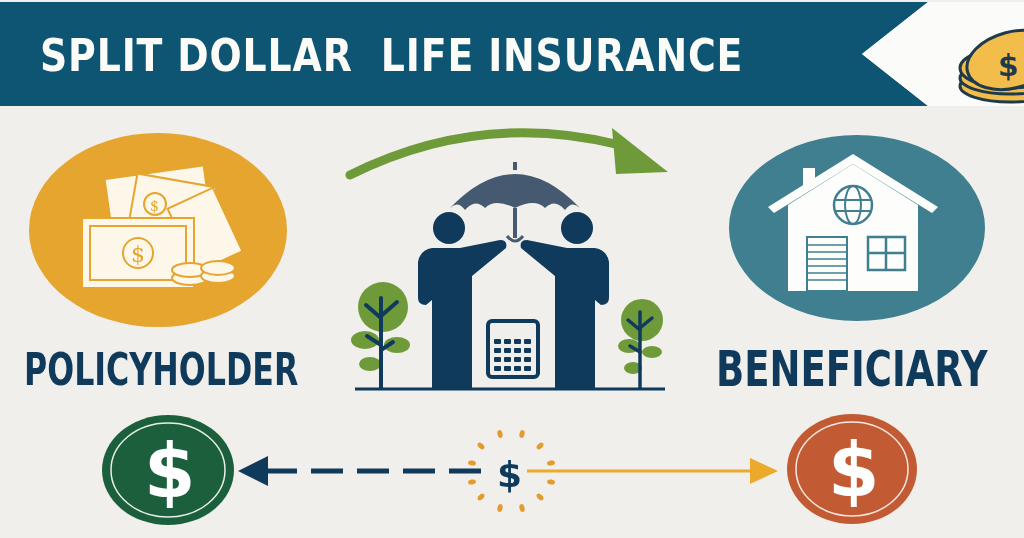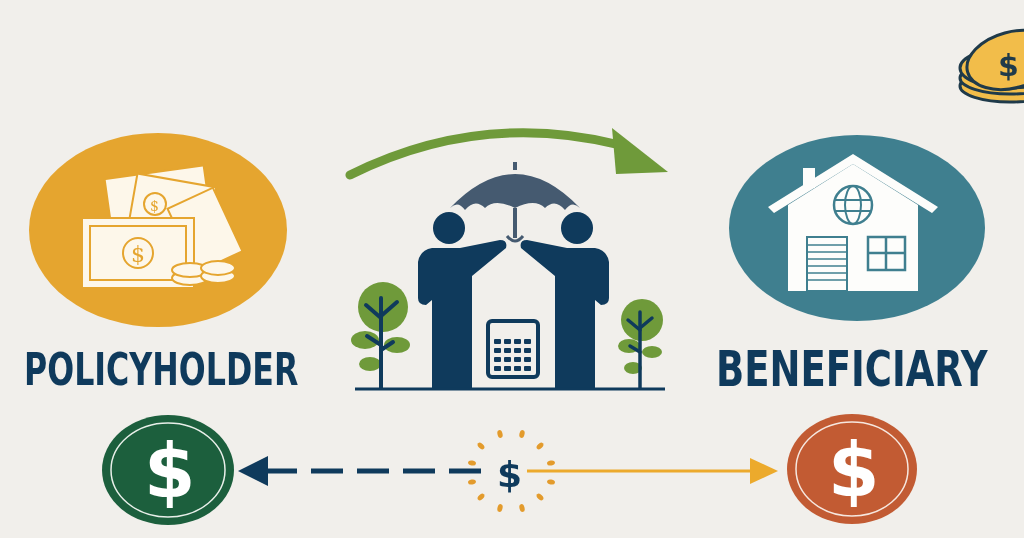--- a/index.html
+++ b/index.html
@@ -28,20 +28,28 @@
   }
   .label-policyholder { left: 24px; top: 344px; font-size: 44px; transform: scaleX(0.72); }
   .label-beneficiary { left: 716px; top: 340px; font-size: 50px; transform: scaleX(0.74); }
   svg { position: absolute; left: 0; top: 0; }
 </style>
 </head>
 <body>
 
 <div class="canvas">
 
+  <div class="banner">
+    <svg width="1024" height="104" viewBox="0 0 1024 104">
+      <polygon points="0,0 928,0 862,52 928,104 0,104" fill="#0e5573"></polygon>
+      <rect x="928" y="0" width="96" height="104" fill="#fbfbfa"></rect>
+      <polygon points="928,0 1024,0 1024,104 928,104 862,52" fill="#fbfbfa"></polygon>
+    </svg>
+    <div class="banner-title">SPLIT DOLLAR  LIFE INSURANCE</div>
+  </div>
 
   <svg width="1024" height="538" viewBox="0 0 1024 538">
     <g stroke="#1f3a4a" stroke-width="3" fill="#f2bd4a">
       <ellipse cx="1010" cy="86" rx="50" ry="16"></ellipse>
       <ellipse cx="1010" cy="78" rx="50" ry="16"></ellipse>
       <ellipse cx="1010" cy="68" rx="50" ry="20"></ellipse>
       <ellipse cx="1012" cy="60" rx="46" ry="28" transform="rotate(-15 1012 60)"></ellipse>
     </g>
     <text x="998" y="76" font-family="DejaVu Sans, sans-serif" font-weight="bold" font-size="30" fill="#1f3a4a">$</text>
   </svg>

